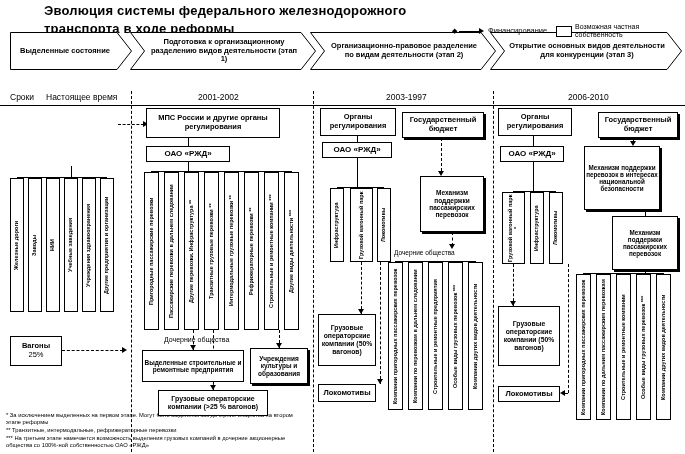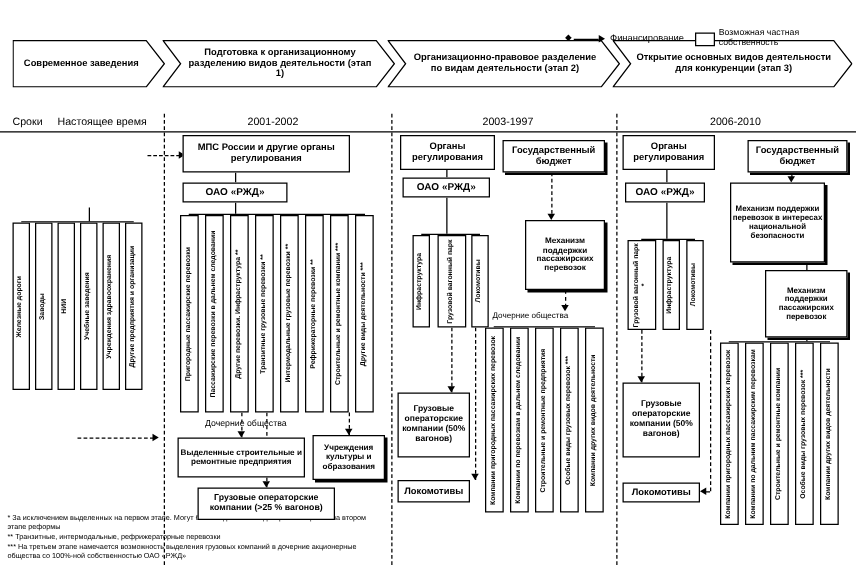--- a/index.html
+++ b/index.html
@@ -26,33 +26,34 @@
   .bullets{width:100%;text-align:left;font-weight:normal;font-size:6.5px;line-height:1.25;padding-left:3px;box-sizing:border-box}
   .bullet::before{content:"• "}
   .footnotes{position:absolute;left:6px;top:412px;width:298px;font-size:5.8px;line-height:1.2;z-index:1}
   .footnotes div{margin-bottom:1px}
 </style>
 </head>
 <body>
 
 <div id="canvas">
 
+  <div class="title">Эволюция системы федерального железнодорожного транспорта в ходе реформы</div>
 
   <span class="dia" style="left:452px;top:27px">◆</span>
   <div class="hl" style="left:459px;top:31px;width:20px"></div>
   <div class="ar ar-r" style="left:479px;top:28px"></div>
   <div class="lbl" style="left:488px;top:27px;font-size:7.5px">Финансирование</div>
   <div class="legend-rect" style="left:556px;top:26px"></div>
   <div class="lbl" style="left:575px;top:23px;width:102px;font-size:7px">Возможная частная собственность</div>
 
   <div class="stage" style="left:10px;width:122px">
     <svg width="122" height="38">
         <polygon points="0.5,0.5 107,0.5 121.5,19 107,37.5 0.5,37.5" fill="#fff" stroke="#000"></polygon>
       </svg>
-    <div class="stxt" style="padding:2px 16px 2px 4px">Современное заведения</div>
+    <div class="stxt" style="padding:2px 16px 2px 4px">Выделенные состояние</div>
   </div>
   <div class="stage" style="left:130px;width:186px">
     <svg width="186" height="38">
         <polygon points="0.5,0.5 171,0.5 185.5,19 171,37.5 0.5,37.5 14.5,19" fill="#fff" stroke="#000"></polygon>
       </svg>
     <div class="stxt" style="padding:2px 15px 2px 17px">Подготовка к организационному разделению видов деятельности (этап 1)</div>
   </div>
   <div class="stage" style="left:310px;width:186px">
     <svg width="186" height="38">
         <polygon points="0.5,0.5 171,0.5 185.5,19 171,37.5 0.5,37.5 14.5,19" fill="#fff" stroke="#000"></polygon>
@@ -82,20 +83,24 @@
   <div class="vl" style="left:71px;top:166px;height:11px"></div>
   <div class="hl" style="left:17px;top:177px;width:90px"></div>
 
   <div class="vbox" style="left:10px;top:178px;width:14px;height:134px">Железные дороги</div>
   <div class="vbox" style="left:28px;top:178px;width:14px;height:134px">Заводы</div>
   <div class="vbox" style="left:46px;top:178px;width:14px;height:134px">НИИ</div>
   <div class="vbox" style="left:64px;top:178px;width:14px;height:134px">Учебные заведения</div>
   <div class="vbox" style="left:82px;top:178px;width:14px;height:134px">Учреждения здравоохранения</div>
   <div class="vbox" style="left:100px;top:178px;width:14px;height:134px">Другие предприятия и организации</div>
 
+  <div class="box" style="left:10px;top:336px;width:52px;height:30px">
+    <div style="font-size:7.5px">Вагоны</div>
+    <div style="font-size:7.5px;font-weight:normal">25%</div>
+  </div>
   <div class="hd" style="left:62px;top:350px;width:61px"></div>
   <div class="ar ar-r" style="left:122px;top:347px"></div>
 
   <div class="box" style="left:146px;top:108px;width:134px;height:30px;font-size:7.5px">МПС России и другие органы регулирования</div>
   <div class="vl" style="left:188px;top:138px;height:8px"></div>
   <div class="box" style="left:146px;top:146px;width:84px;height:16px;font-size:8px">ОАО «РЖД»</div>
   <div class="vl" style="left:188px;top:162px;height:9px"></div>
   <div class="hl" style="left:151px;top:171px;width:141px"></div>
 
   <div class="vbox" style="left:144px;top:172px;width:15px;height:158px">Пригородные пассажирские перевозки</div>

